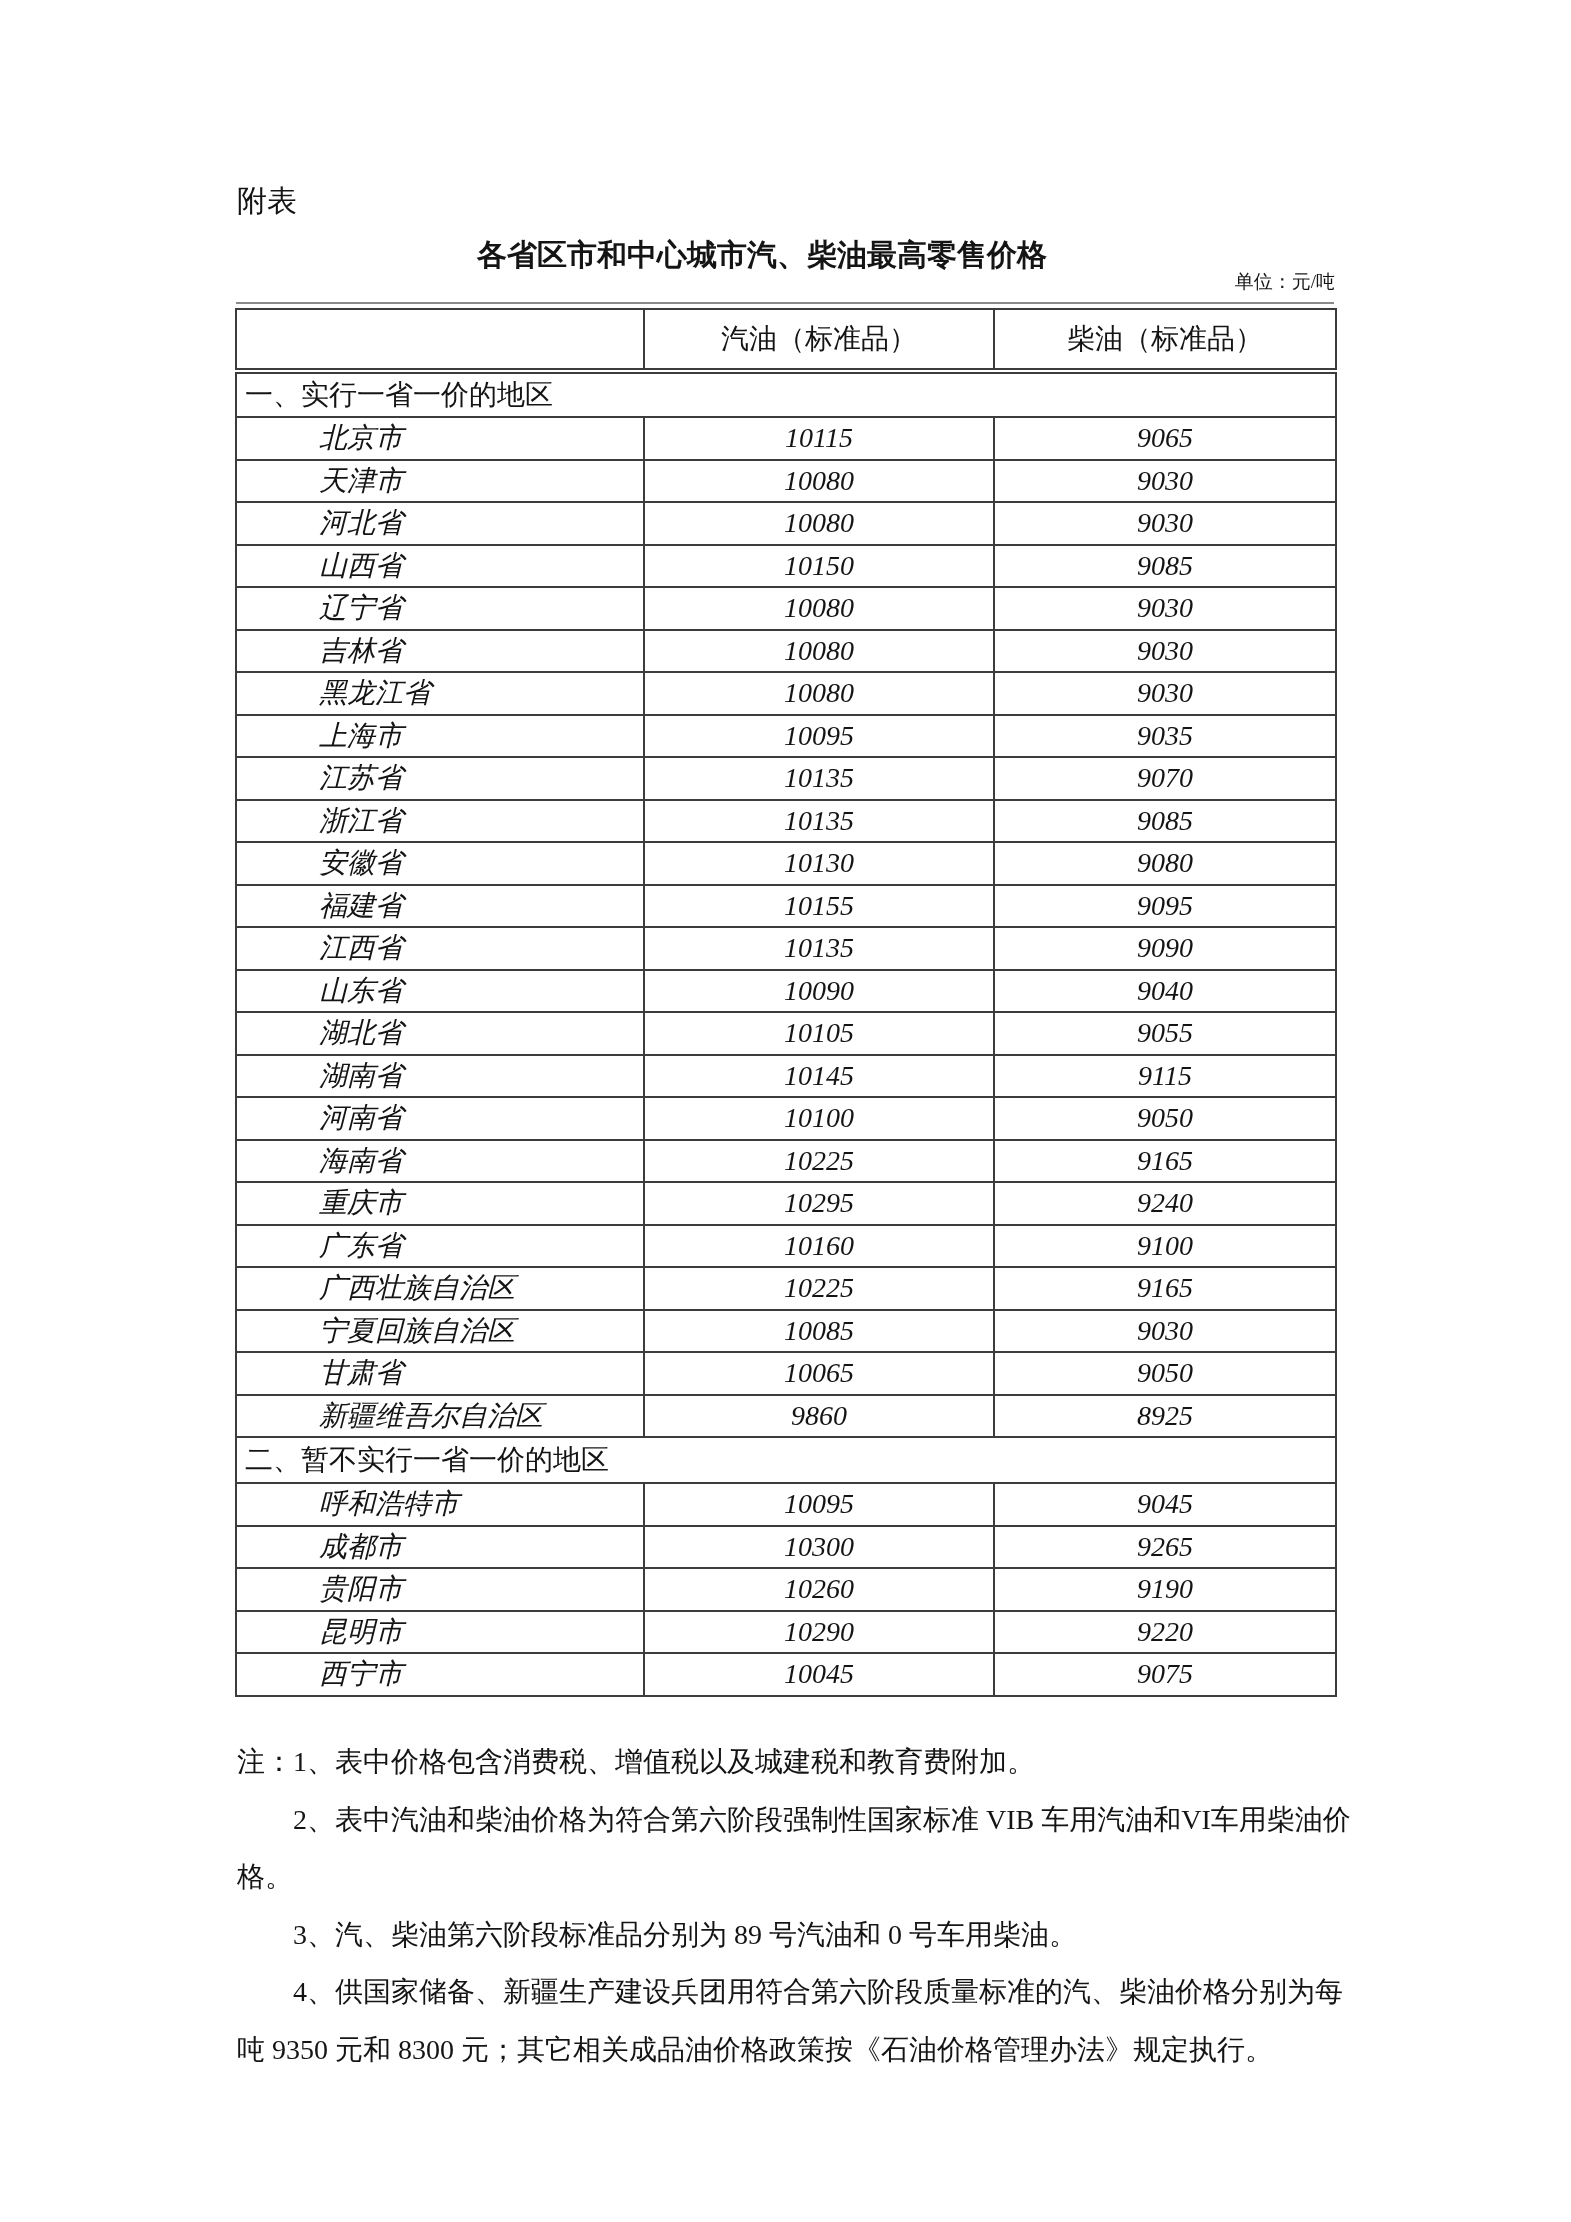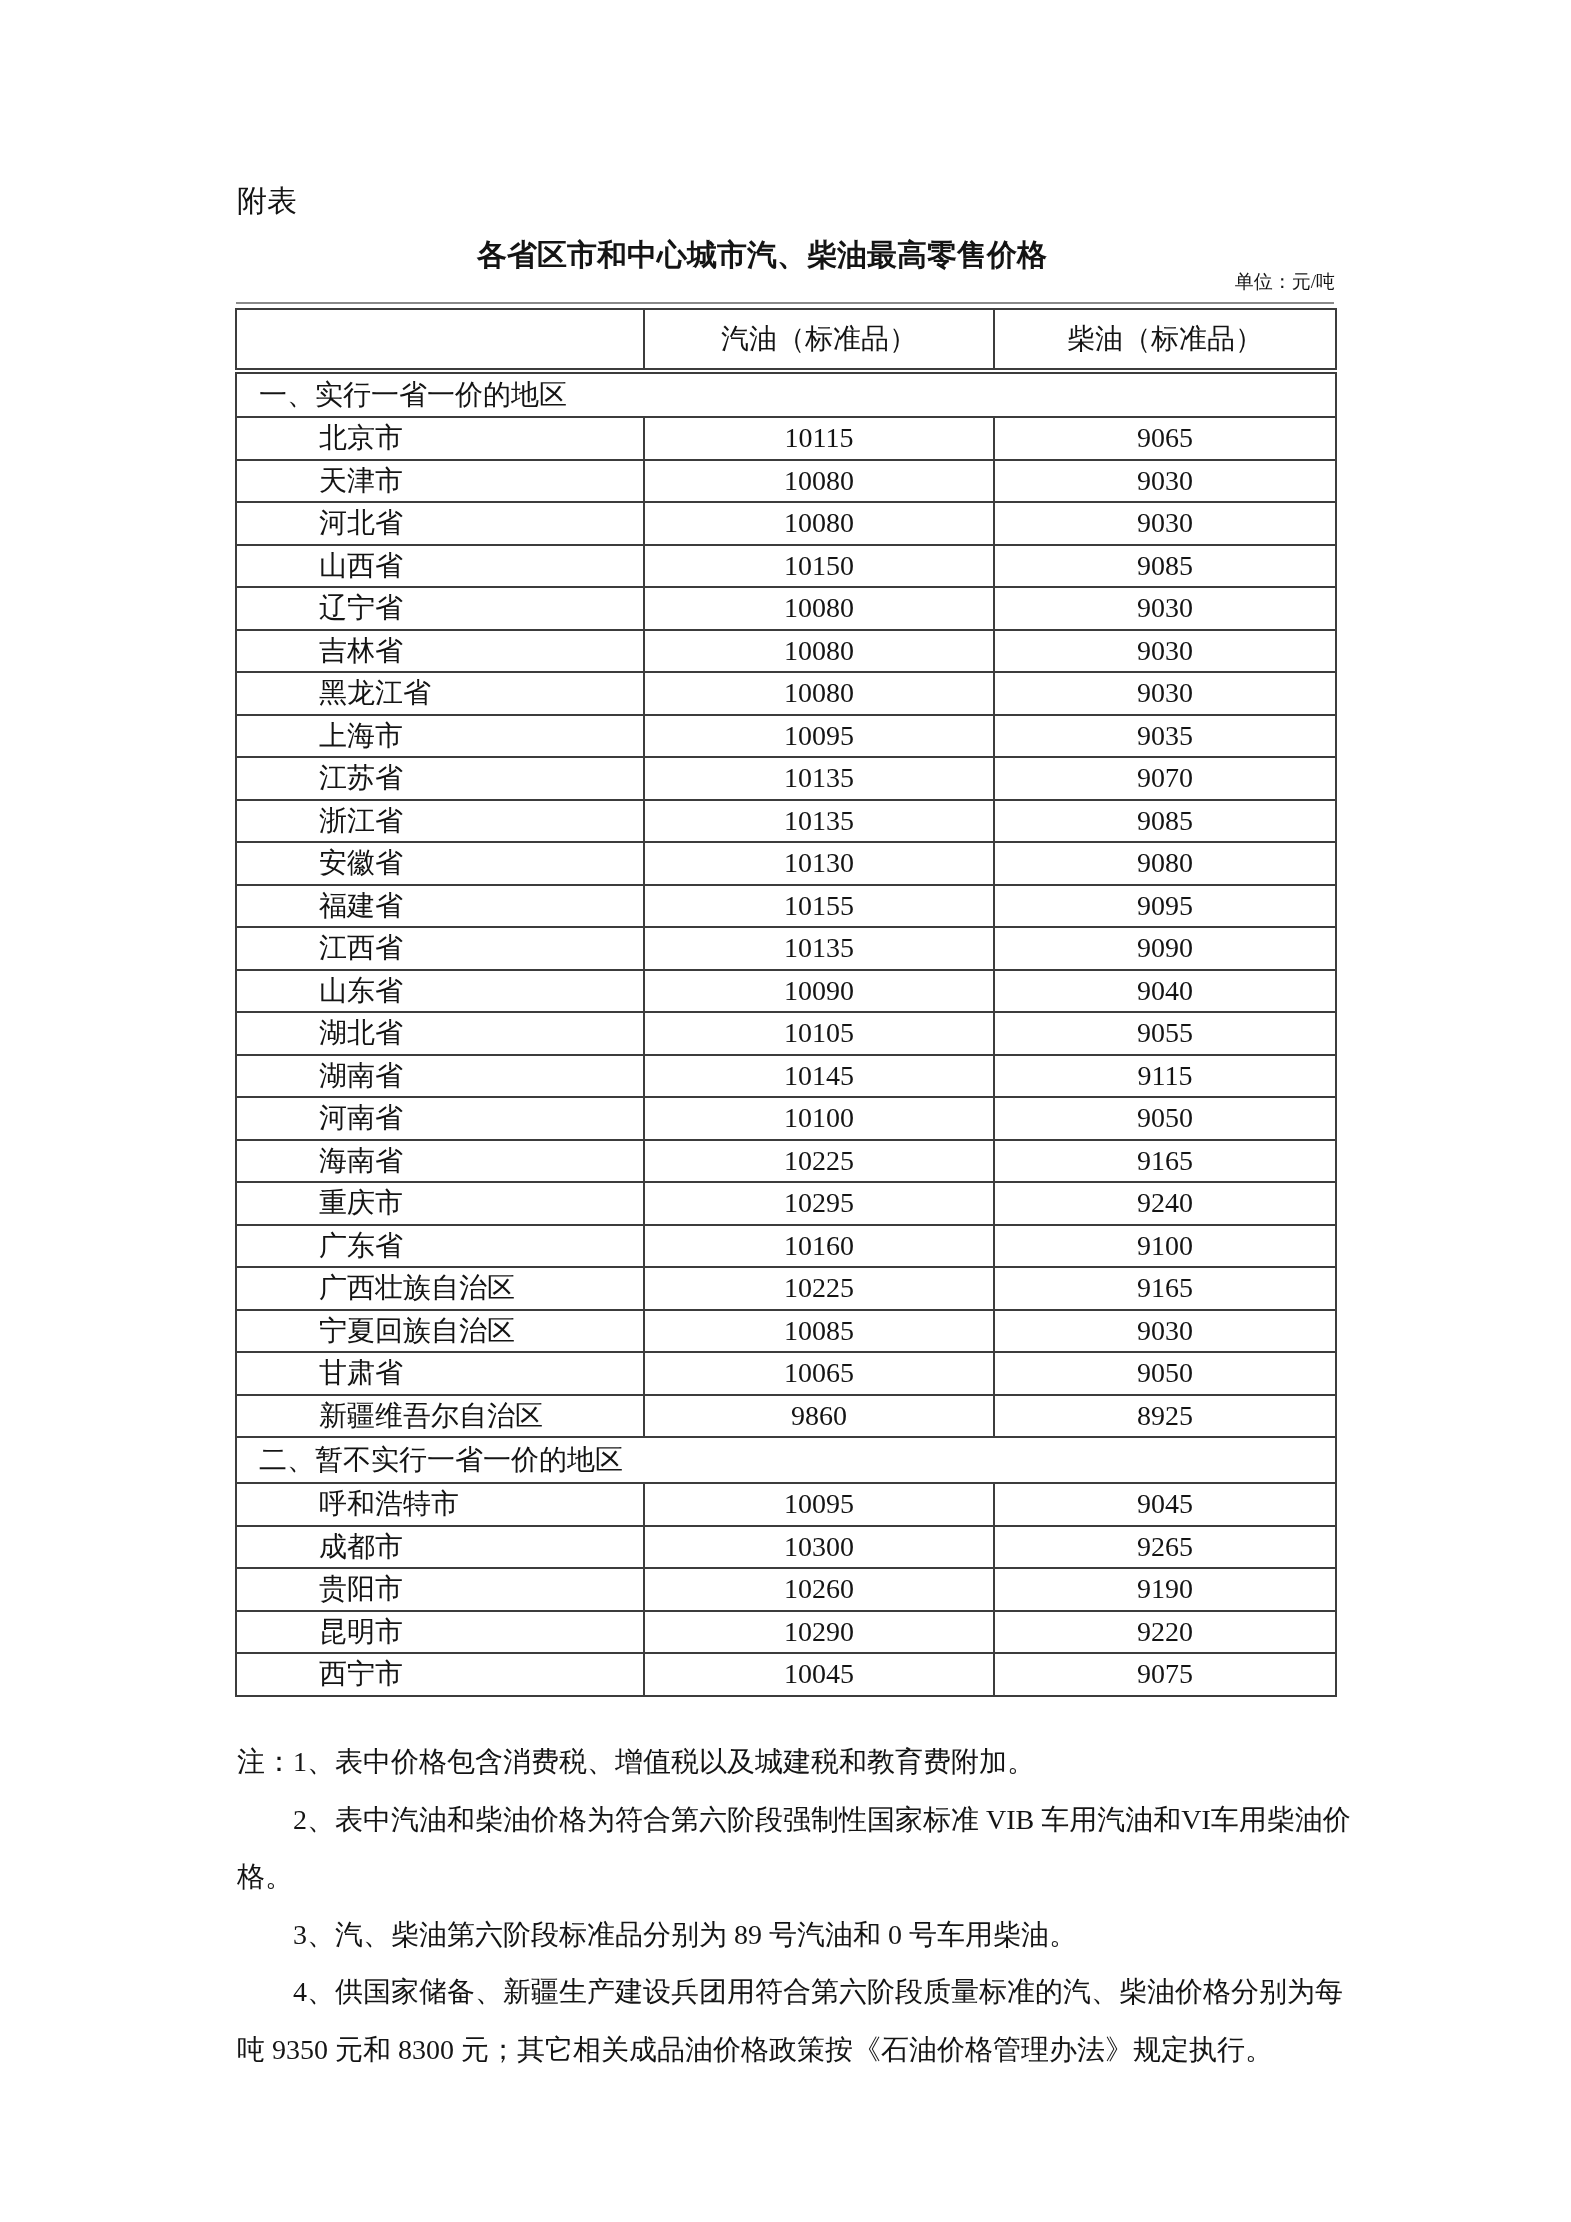--- a/index.html
+++ b/index.html
@@ -33,22 +33,22 @@
   }
   .price-table th, .price-table td {
     border: 2px solid #3c3c3c;
     font-size: 28px; font-weight: normal;
     padding: 0; vertical-align: middle;
     overflow: hidden; white-space: nowrap;
   }
   .price-table thead tr { height: 62px; }
   .price-table thead th { text-align: center; border-bottom: 6px double #3c3c3c; }
   .price-table tr.section-row { height: 46px; }
-  .price-table td.section-label { text-align: left; padding-left: 22px; }
-  .price-table tbody tr.data-row { height: 42.5px; }
+  .price-table td.section-label { text-align: left; padding-left: 8px; }
+  .price-table tbody tr.data-row { height: 42.5px; font-style: italic; }
   .price-table td.region { text-align: left; padding-left: 82px; }
   .price-table td.num { text-align: center; }
   .notes {
     position: absolute; left: 237px; top: 1733px; width: 1110px;
     font-size: 28px; line-height: 57.5px;
   }
   .note-line { white-space: nowrap; }
   .note-line.indent { padding-left: 56px; }
 </style>
 </head>

